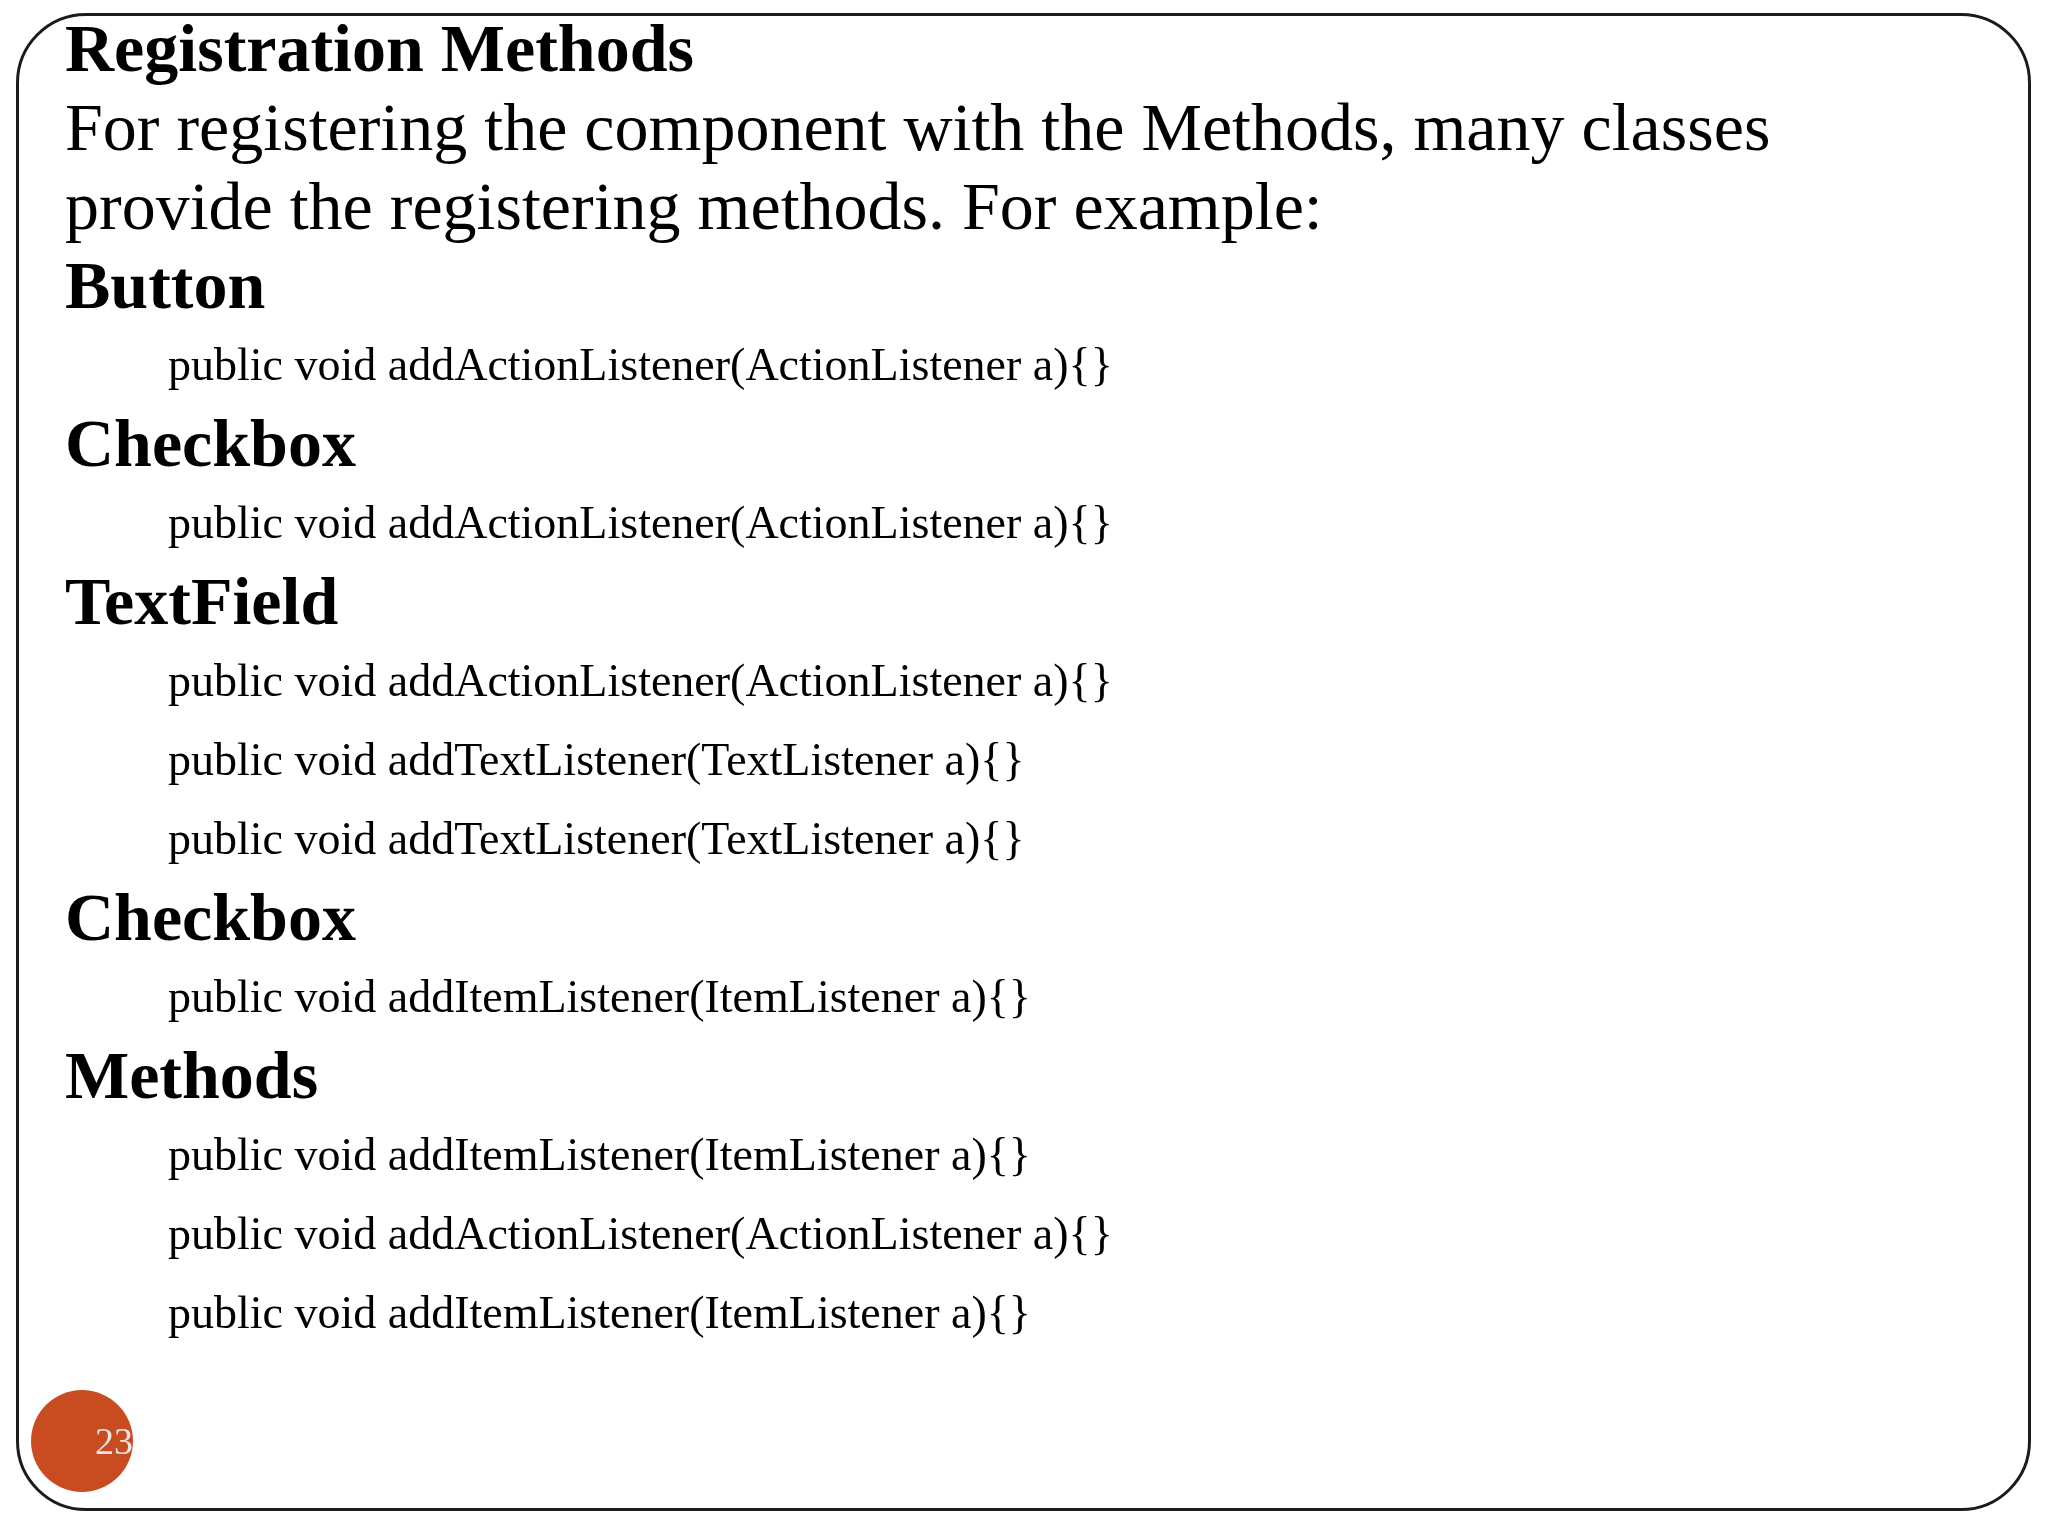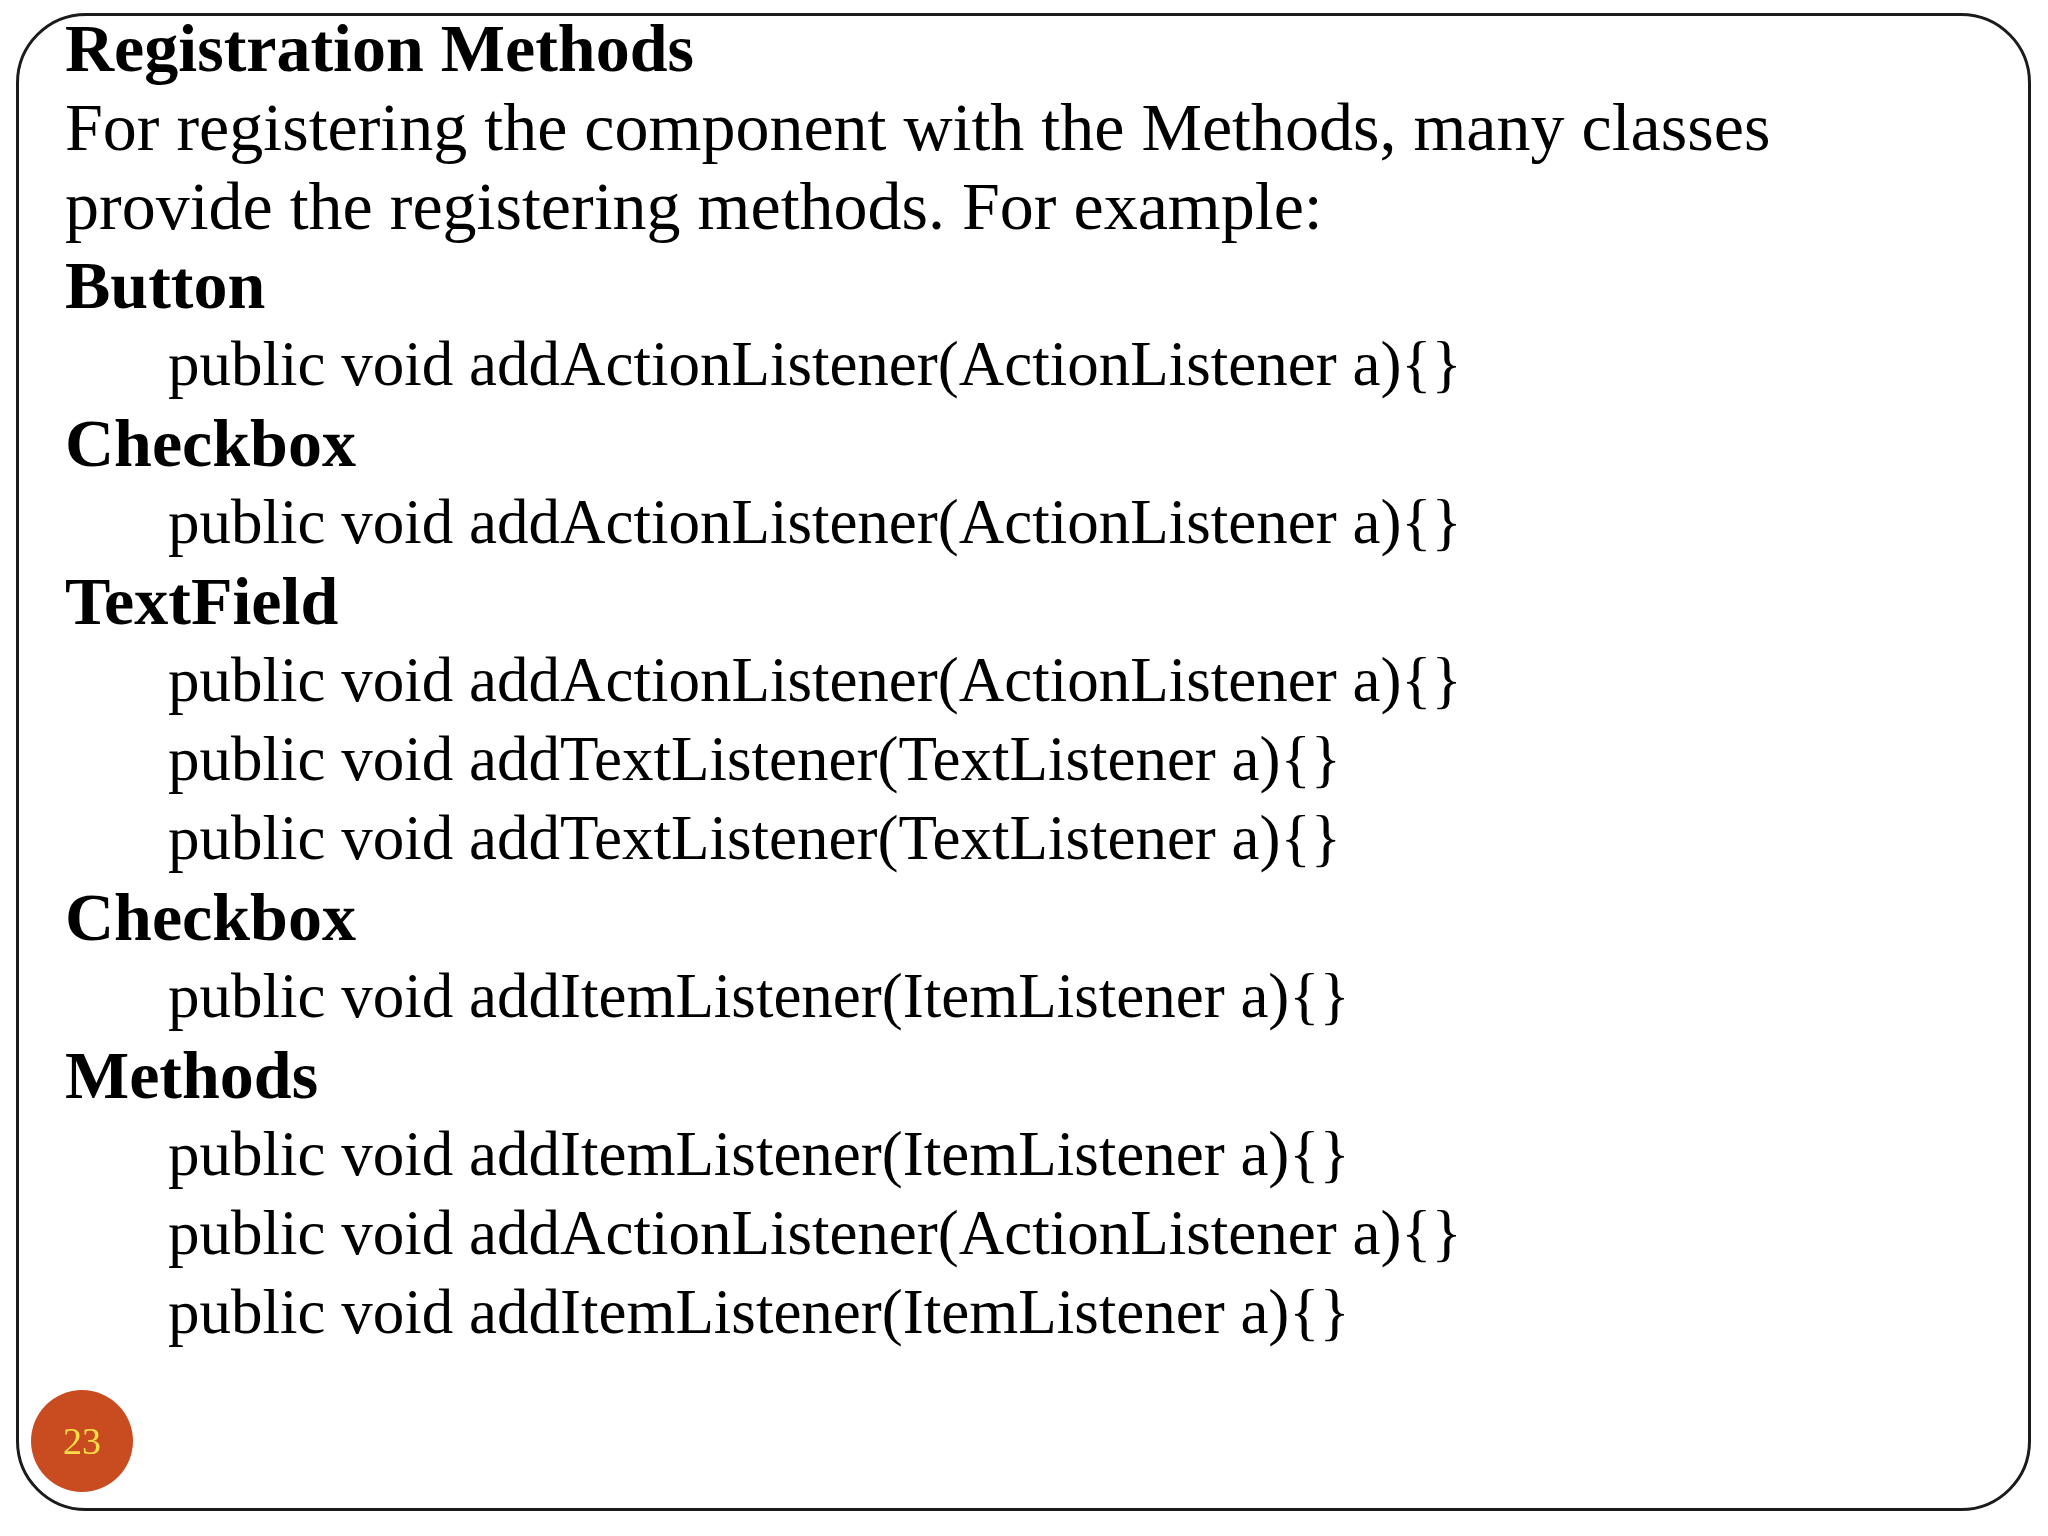--- a/index.html
+++ b/index.html
@@ -37,21 +37,21 @@
     white-space: nowrap;
   }
   .line {
     height: 79px;
   }
   .title, .header {
     font-weight: bold;
   }
   .code {
     padding-left: 103px;
-    font-size: 63px;
+    font-size: 46px;
   }
   .page-badge {
     position: absolute;
     left: 31px;
     top: 1390px;
     width: 102px;
     height: 102px;
     border-radius: 50%;
     background: #c94b20;
     box-shadow: 0 0 0 9px #ffffff;
@@ -92,17 +92,17 @@
     <div class="line code">public void addItemListener(ItemListener a){}</div>
 
     <div class="line header">Methods</div>
     <div class="line code">public void addItemListener(ItemListener a){}</div>
 
     <div class="line code">public void addActionListener(ActionListener a){}</div>
     <div class="line code">public void addItemListener(ItemListener a){}</div>
 
   </div>
 
-  <div class="page-badge" style="background-color: rgb(201, 75, 32); color: #fde047;">
+  <div class="page-badge" style="background-color: rgb(201, 75, 32); color: #e5e5e5; justify-content: flex-end;">
     <span>23</span>
   </div>
 
 </div>
 
 </body></html>

